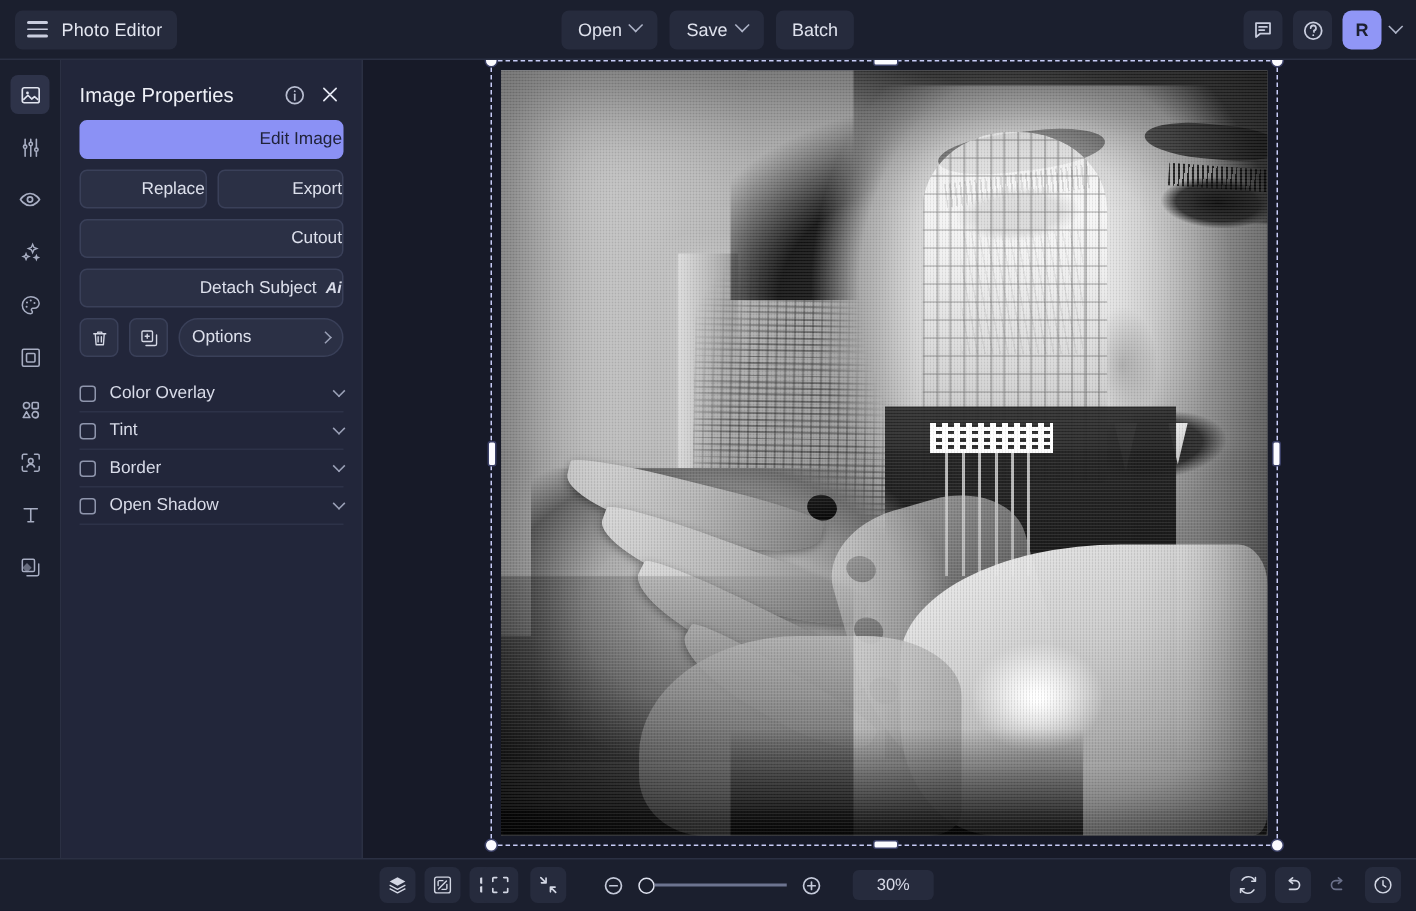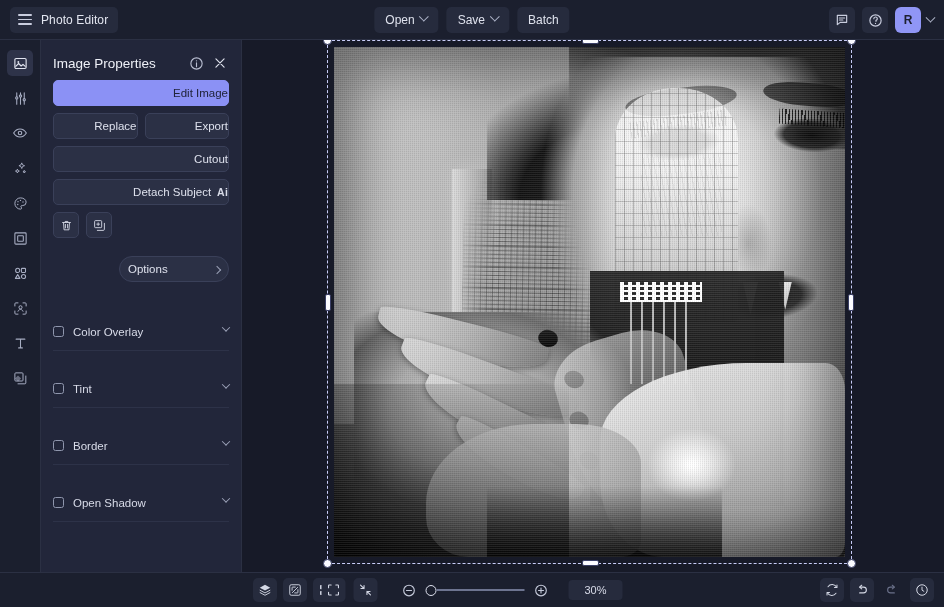--- a/index.html
+++ b/index.html
@@ -93,42 +93,42 @@
   .btn {
     width: 100%; height: 26px; border-radius: 5px;
     background: #2b3045; border: 1px solid #3a4059;
     color: #dde0ec; font-size: 11.5px;
     display: flex; align-items: center; justify-content: flex-end; gap: 6px;
     margin-bottom: 7px; font-family: "Liberation Sans", sans-serif;
   }
   .btn.primary { background: #8b91f5; border-color: #8b91f5; color: #20233a; font-weight: 500; }
   .btn-row { display: flex; gap: 7px; }
   .btn-row .btn { margin-bottom: 7px; }
-  .ai-badge { font-size: 10.5px; font-weight: bold; color: #d8dbe8; letter-spacing: .2px; }
+  .ai-badge { font-size: 10.5px; font-weight: bold; color: #d8dbe8; letter-spacing: .2px; font-style: italic; }
 
   .tools-row { display: flex; gap: 7px; margin-top: 4px; margin-bottom: 12px; }
   .tool-sq {
     width: 26px; height: 26px; flex: 0 0 26px; border-radius: 5px;
     background: #2b3045; border: 1px solid #3a4059;
     display: flex; align-items: center; justify-content: center;
   }
   .options-btn {
     flex: 1 1 auto; height: 26px; border-radius: 13px;
     background: #2b3045; border: 1px solid #3a4059;
     display: flex; align-items: center; padding: 0 8px;
-    font-size: 11.5px; color: #dde0ec; margin-top: 44px;
+    font-size: 11.5px; color: #dde0ec;
   }
   .options-btn .chev { margin-left: auto; }
   .chev-r { width: 6px; height: 6px; border-right: 1.4px solid #9ba1b7; border-top: 1.4px solid #9ba1b7;
             transform: rotate(45deg); display: inline-block; }
 
   .acc-list { display: flex; flex-direction: column; }
   .acc {
-    height: 25px; display: flex; gap: 9px;
-    border-bottom: 1px solid #2d3248; font-size: 11.5px; color: #d8dbe8; margin-top: 32px;
+    height: 25px; display: flex; align-items: center; gap: 9px;
+    border-bottom: 1px solid #2d3248; font-size: 11.5px; color: #d8dbe8;
   }
   .cbox { width: 11px; height: 11px; border: 1.3px solid #8f96ad; border-radius: 2.5px; flex: 0 0 11px; }
   .acc .chev-d { margin-left: auto; width: 6px; height: 6px;
     border-right: 1.4px solid #9ba1b7; border-bottom: 1.4px solid #9ba1b7;
     transform: rotate(45deg) translate(-1px,-1px); }
 
   
   .canvas-wrap { flex: 1 1 auto; position: relative; background: #171a28; overflow: hidden; }
 
   .selection {

